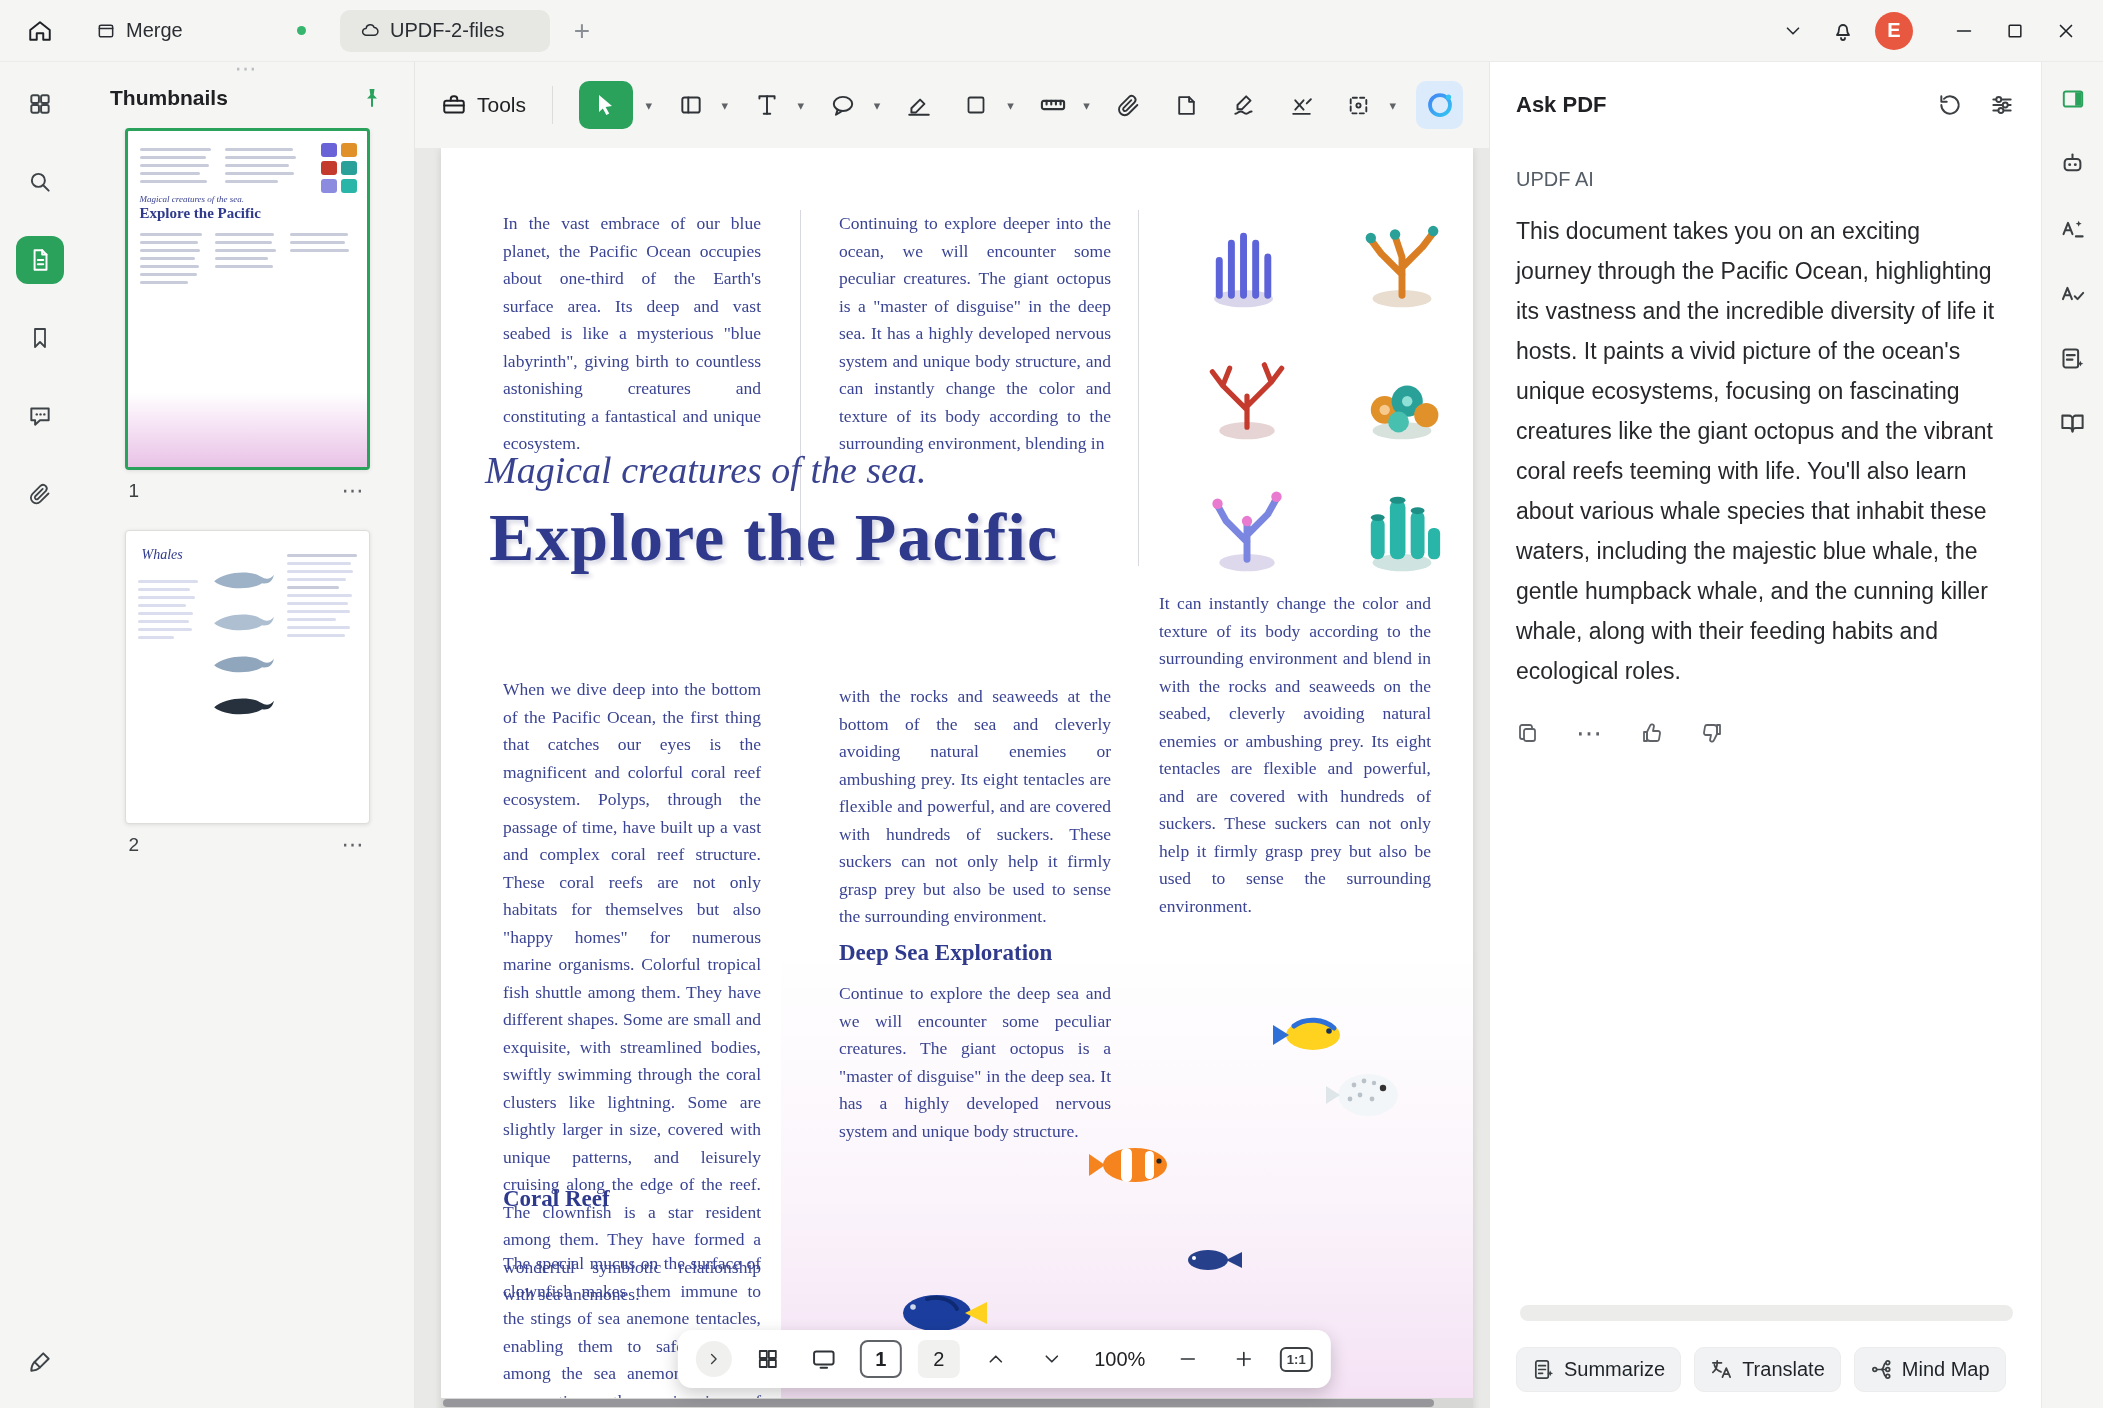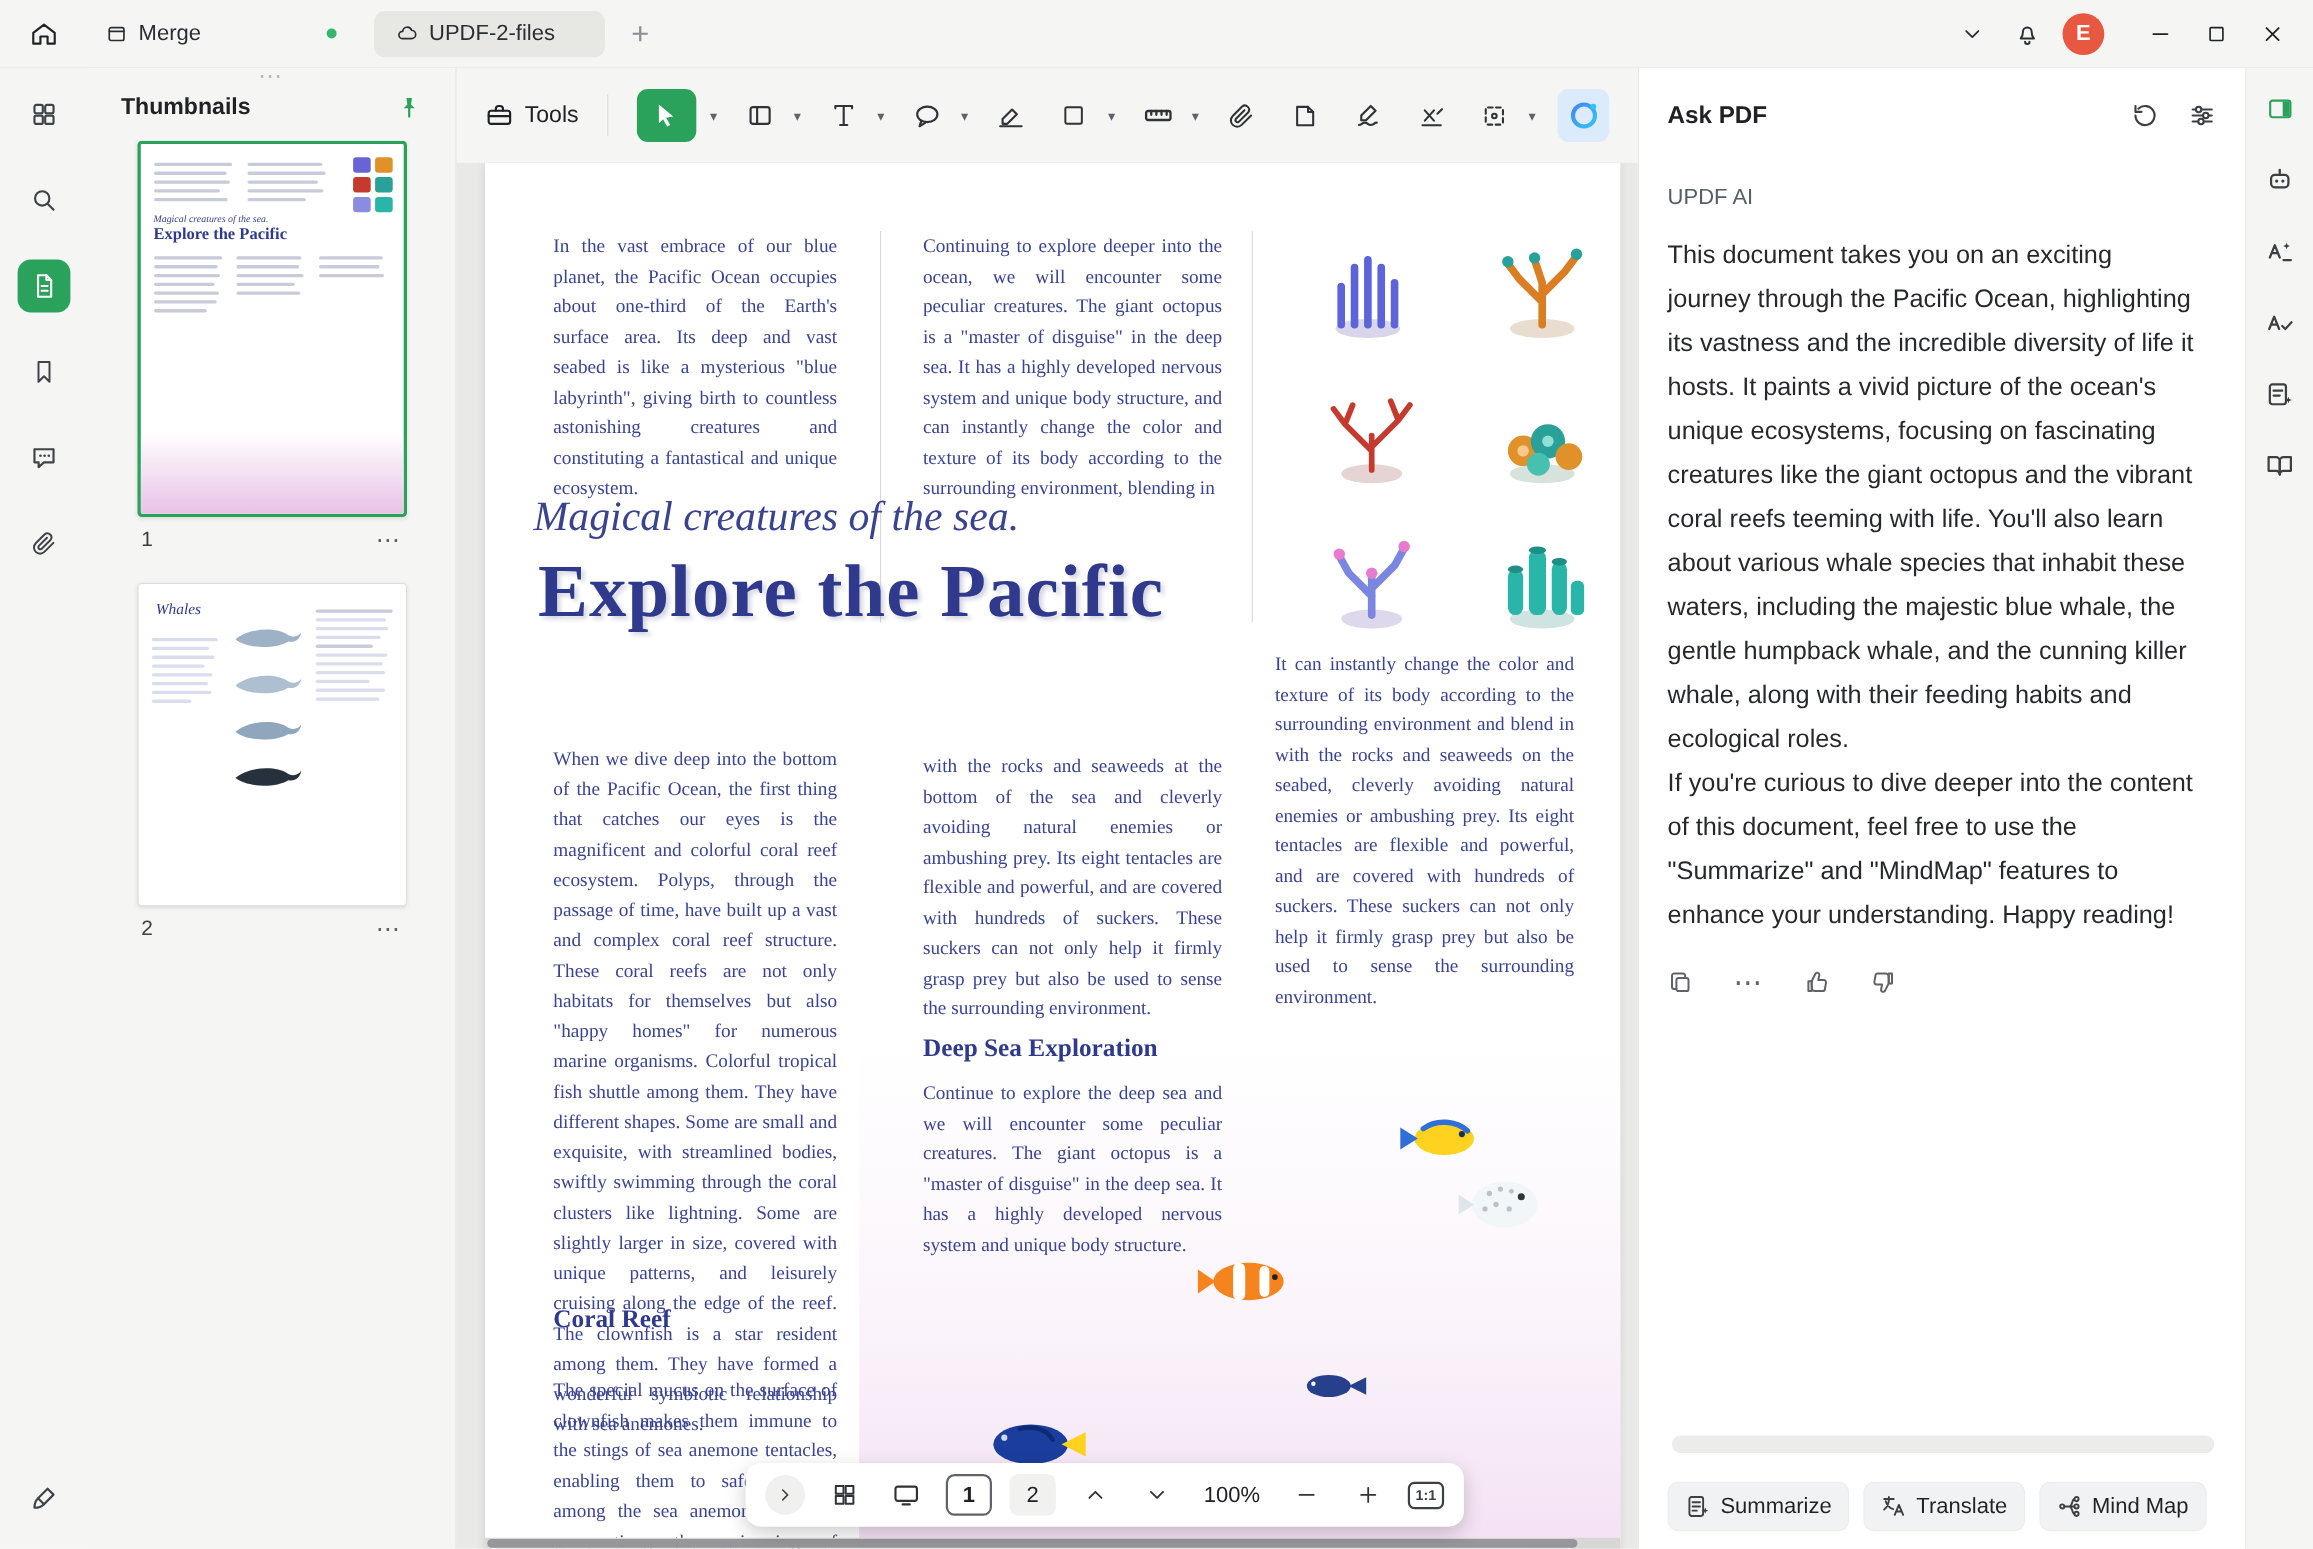--- a/index.html
+++ b/index.html
@@ -684,21 +684,20 @@
             <line x1="4" y1="12" x2="20" y2="12"></line>
             <circle cx="15" cy="12" r="2.3"></circle>
             <line x1="4" y1="17" x2="20" y2="17"></line>
             <circle cx="11" cy="17" r="2.3"></circle>
           </svg>
       </div>
       <div class="ask-body">
         <div class="ai-name">UPDF AI</div>
         <div class="ai-msg">
           <p>This document takes you on an exciting journey through the Pacific Ocean, highlighting its vastness and the incredible diversity of life it hosts. It paints a vivid picture of the ocean's unique ecosystems, focusing on fascinating creatures like the giant octopus and the vibrant coral reefs teeming with life. You'll also learn about various whale species that inhabit these waters, including the majestic blue whale, the gentle humpback whale, and the cunning killer whale, along with their feeding habits and ecological roles.</p>
-          <p>If you're curious to dive deeper into the content of this document, feel free to use the "Summarize" and "MindMap" features to enhance your understanding. Happy reading!</p>
         </div>
         <div class="msg-actions">
           <svg class="ic" width="24" height="24" viewBox="0 0 24 24">
               <rect x="8" y="8" width="11" height="12" rx="2"></rect>
               <path d="M16 8V6a2 2 0 0 0-2-2H6a2 2 0 0 0-2 2v10a2 2 0 0 0 2 2h2"></path>
             </svg>
           <span class="more-dots">⋯</span>
           <svg class="ic" width="24" height="24" viewBox="0 0 24 24">
               <path d="M7 11v9H4v-9h3z"></path>
               <path d="M7 11l3.4-6.8A2 2 0 0 1 14 5l-1 5h5a2 2 0 0 1 2 2.3l-1 6A2 2 0 0 1 17 20h-7a3 3 0 0 1-3-3v-6z"></path>

